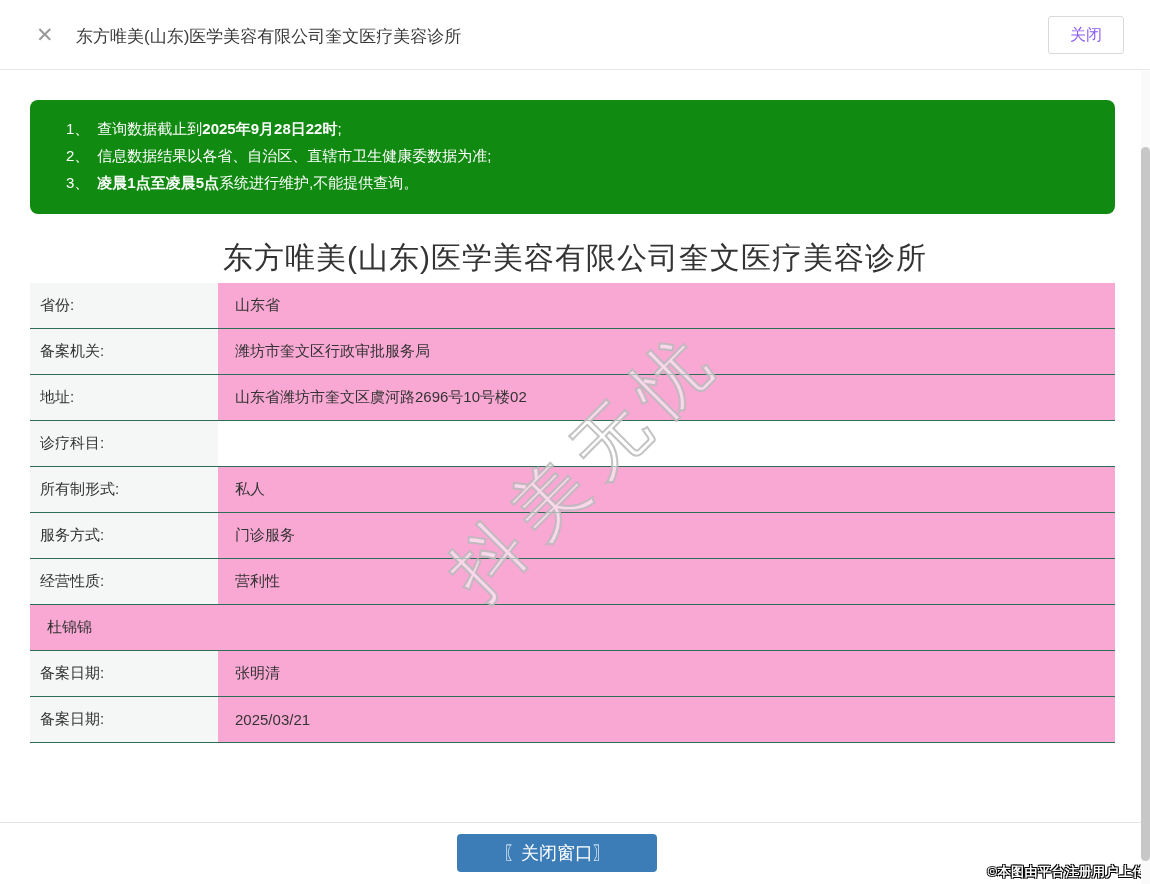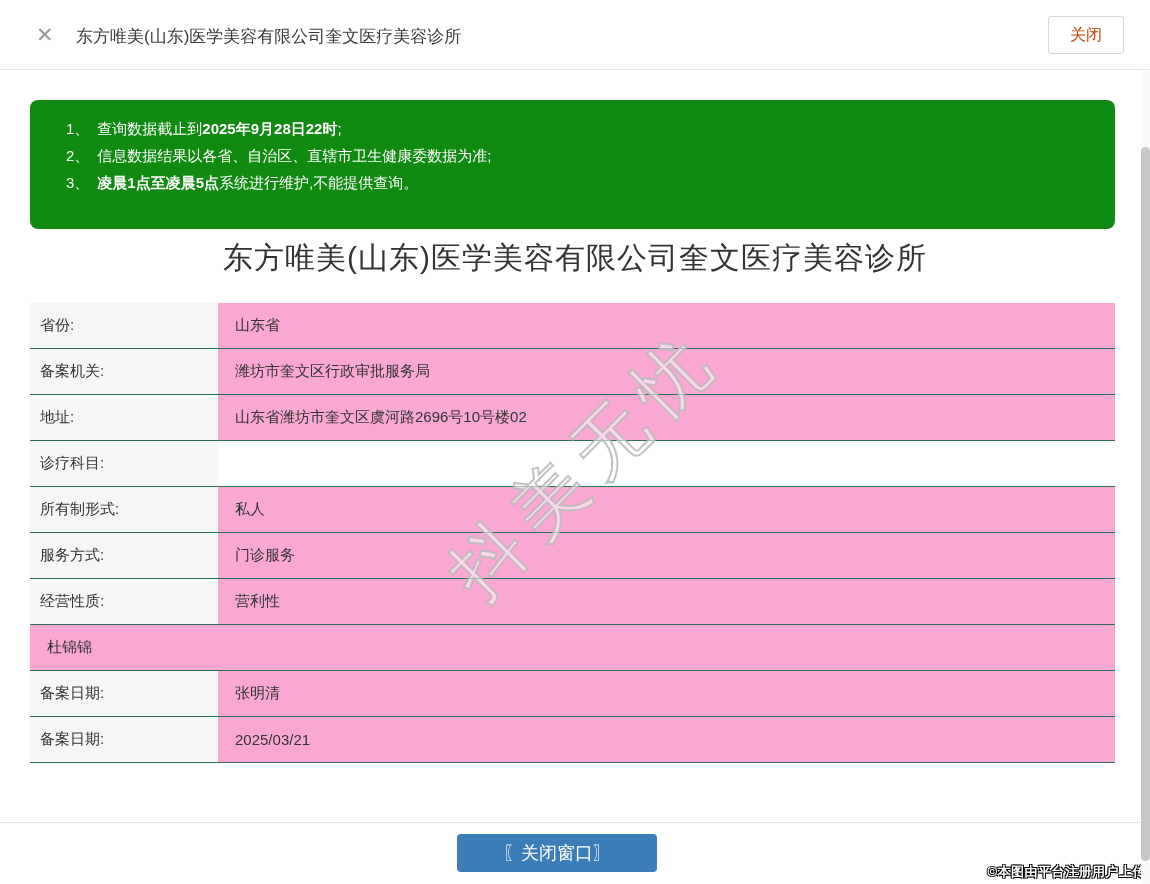--- a/index.html
+++ b/index.html
@@ -29,45 +29,45 @@
     cursor:pointer;font-weight:400;
   }
   .topbar-title{
     position:absolute;left:76px;top:25px;
     font-size:17px;color:#3a3a3a;
   }
   .topbar-close-btn{
     position:absolute;right:26px;top:16px;
     width:76px;height:38px;
     background:#ffffff;border:1px solid #d9d9d9;border-radius:3px;
-    font-size:16px;color:#c2410c;cursor:pointer;
+    font-size:16px;color:#8b5cf6;cursor:pointer;
     display:flex;align-items:center;justify-content:center;
   }
   
   .notice{
-    position:absolute;left:30px;top:100px;width:1085px;height:129px;
+    position:absolute;left:30px;top:100px;width:1085px;height:114px;
     background:var(--notice-green);
     border-radius:8px;
     color:#ffffff;
     padding:15px 20px 0 36px;
     font-size:15px;
   }
   .notice-line{line-height:27px;white-space:nowrap;}
   .notice-num{margin-right:8px;}
   .notice-bold{font-weight:bold;}
   
   .main-title{
     position:absolute;left:0;top:238px;width:1150px;
     text-align:center;
     font-size:30px;color:#333;font-weight:400;
     letter-spacing:1px;
   }
   
   .info-table{
-    position:absolute;left:30px;top:303px;width:1085px;
+    position:absolute;left:30px;top:283px;width:1085px;
   }
   .table-row{
     display:flex;
     height:46px;
     border-bottom:1px solid var(--table-border);
     align-items:stretch;
   }
   .row-label{
     width:188px;min-width:188px;
     background:var(--label-bg);

